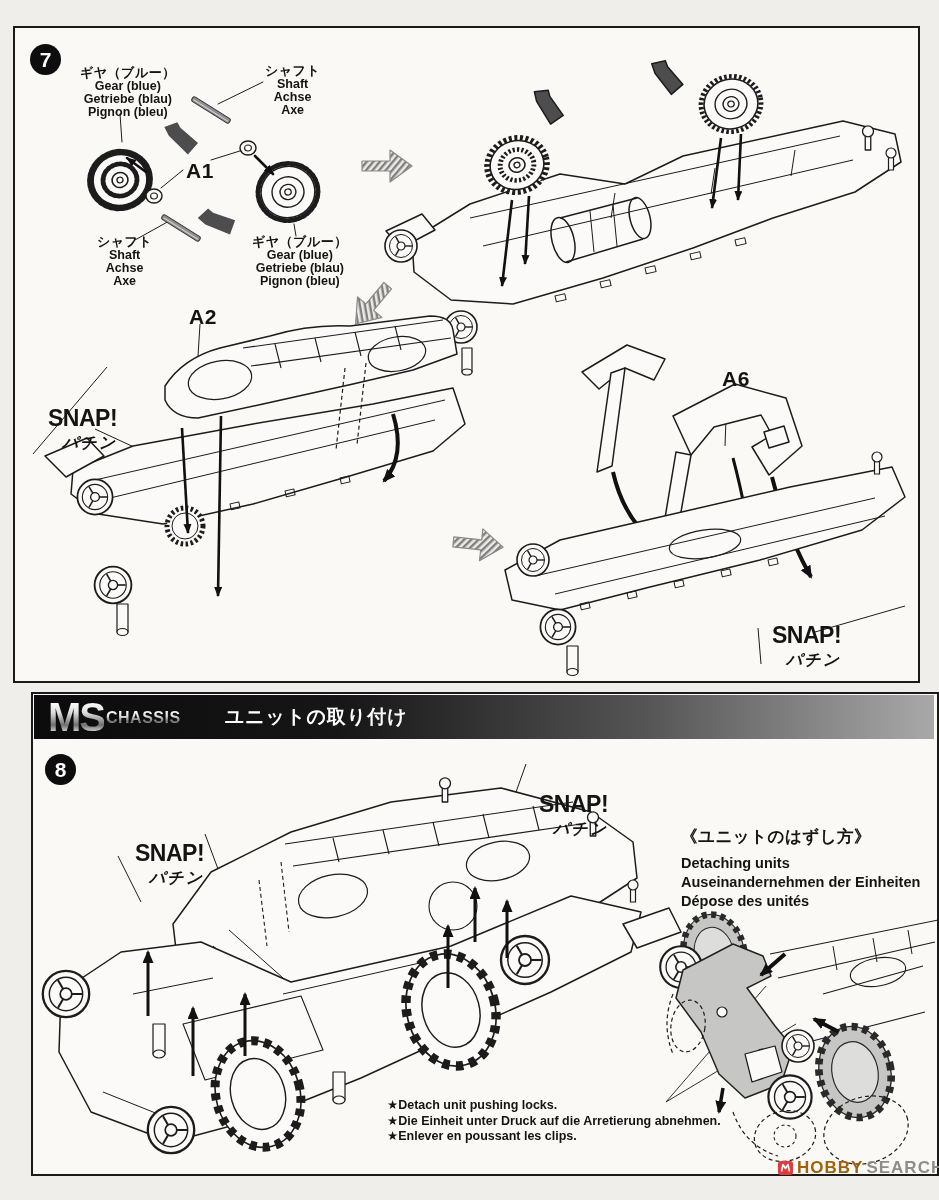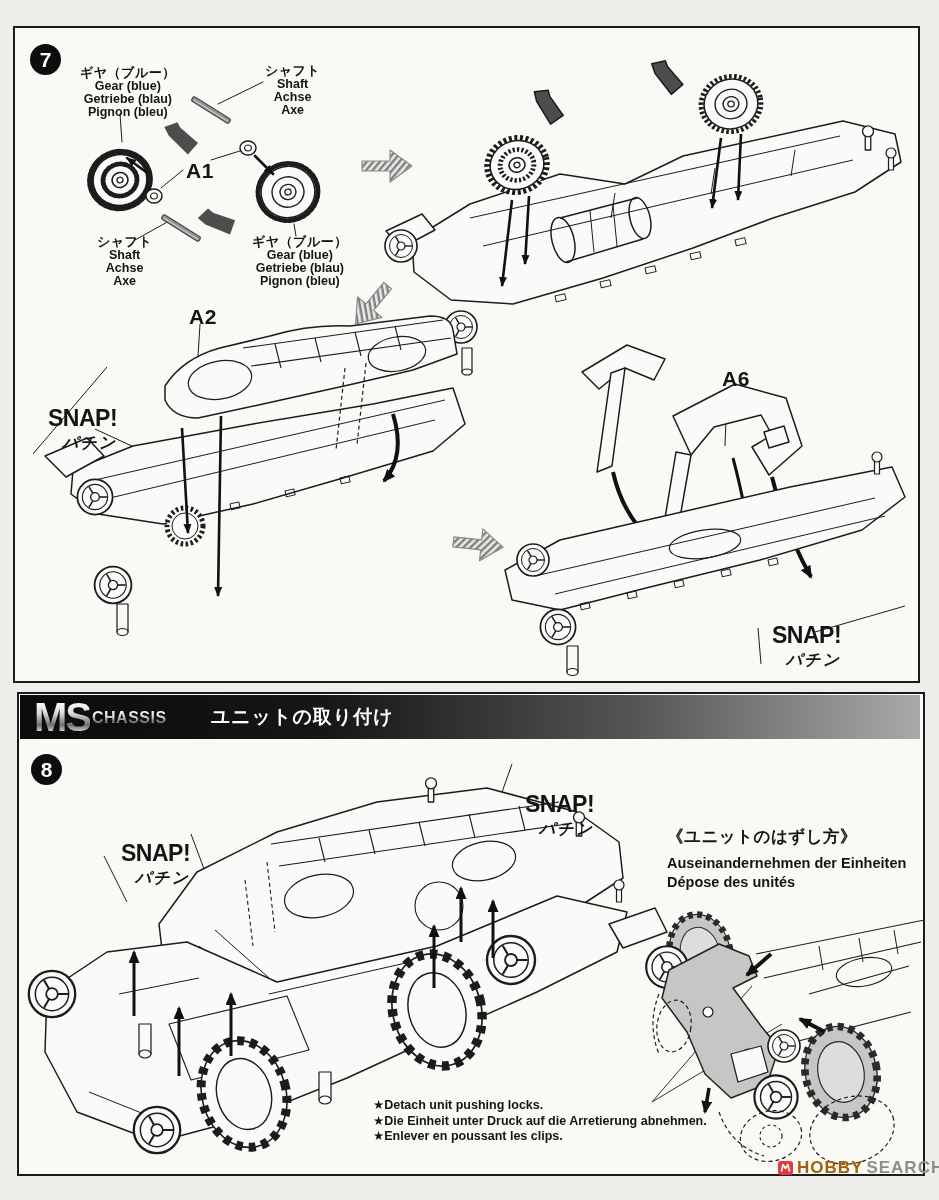--- a/index.html
+++ b/index.html
@@ -7,21 +7,21 @@
     width:939px;height:1200px;position:relative;overflow:hidden;
     background:#efeeea;
     font-family:"Liberation Sans","DejaVu Sans",sans-serif;
     color:#141414;
     -webkit-font-smoothing:antialiased;
   }
   .panel{
     position:absolute;background:#faf9f6;border:2px solid #1a1a1a;
   }
   #box7{left:13px;top:26px;width:903px;height:653px;}
-  #box8{left:17px;top:692px;width:904px;height:480px;}
+  #box8{left:31px;top:692px;width:904px;height:480px;}
   .artsvg{position:absolute;left:0;top:0;}
   .badge{
     position:absolute;width:31px;height:31px;border-radius:50%;
     background:#0d0d0d;color:#fff;text-align:center;
     font-size:21px;font-weight:800;line-height:31px;z-index:5;
   }
   .lbl{position:absolute;z-index:4;font-weight:700;font-size:12.5px;line-height:13px;white-space:nowrap;text-align:center;}
   .lbl .ja{font-size:13px;letter-spacing:.5px;margin-bottom:1px;}
   .code{position:absolute;z-index:4;font-weight:700;font-size:21px;letter-spacing:.5px;}
   .snap{position:absolute;z-index:4;white-space:nowrap;text-align:right;}
@@ -353,20 +353,21 @@
     <div class="en">SNAP!</div>
     <div class="jp">パチン</div>
   </div>
   <div class="snap" style="left:506px;top:99px;">
     <div class="en">SNAP!</div>
     <div class="jp">パチン</div>
   </div>
 
   <div class="detach">
     <div class="h">《ユニットのはずし方》</div>
+    <div class="ln">Detaching units</div>
     <div class="ln">Auseinandernehmen der Einheiten</div>
     <div class="ln">Dépose des unités</div>
   </div>
 
   <div class="notes">
     <div class="ln">★Detach unit pushing locks.</div>
     <div class="ln">★Die Einheit unter Druck auf die Arretierung abnehmen.</div>
     <div class="ln">★Enlever en poussant les clips.</div>
   </div>
 </div>

